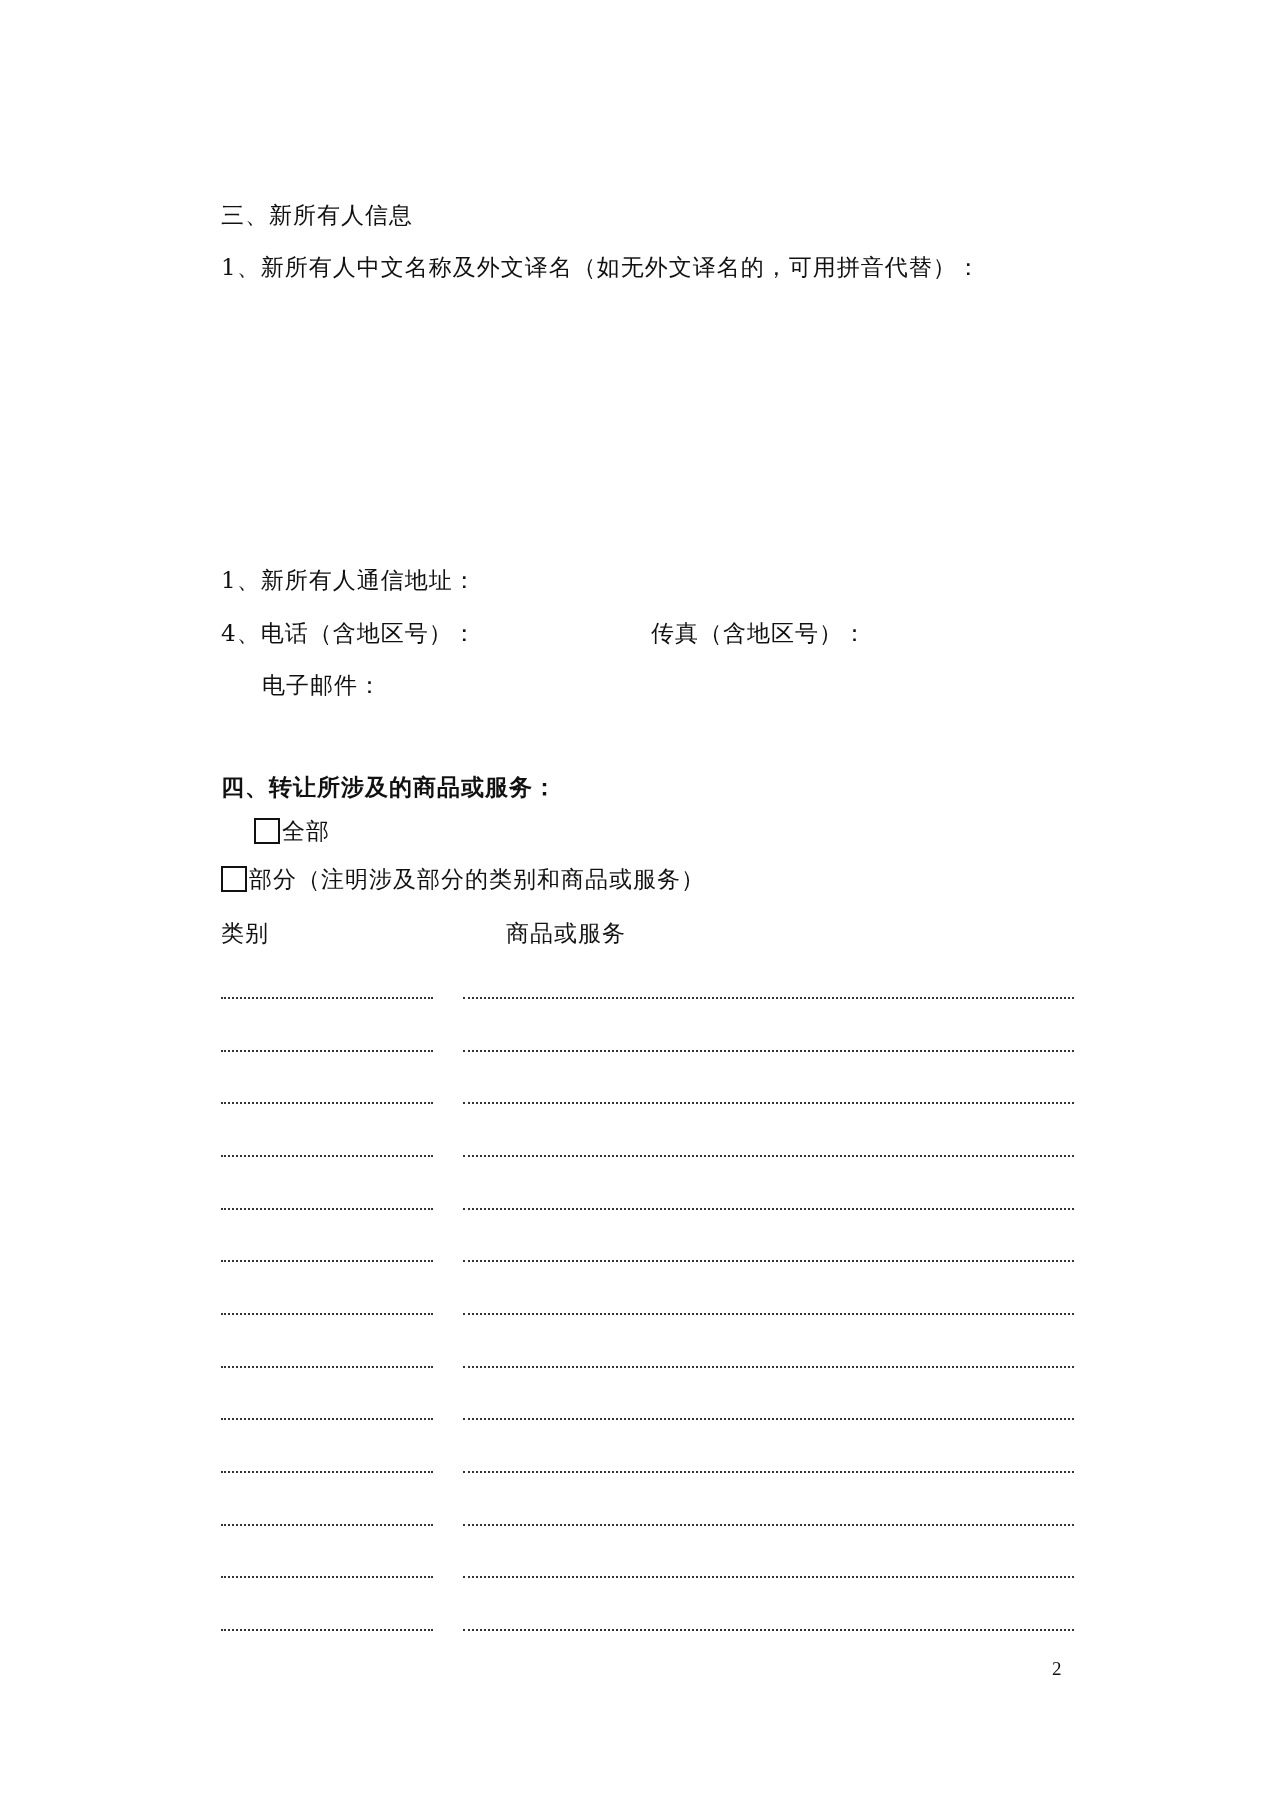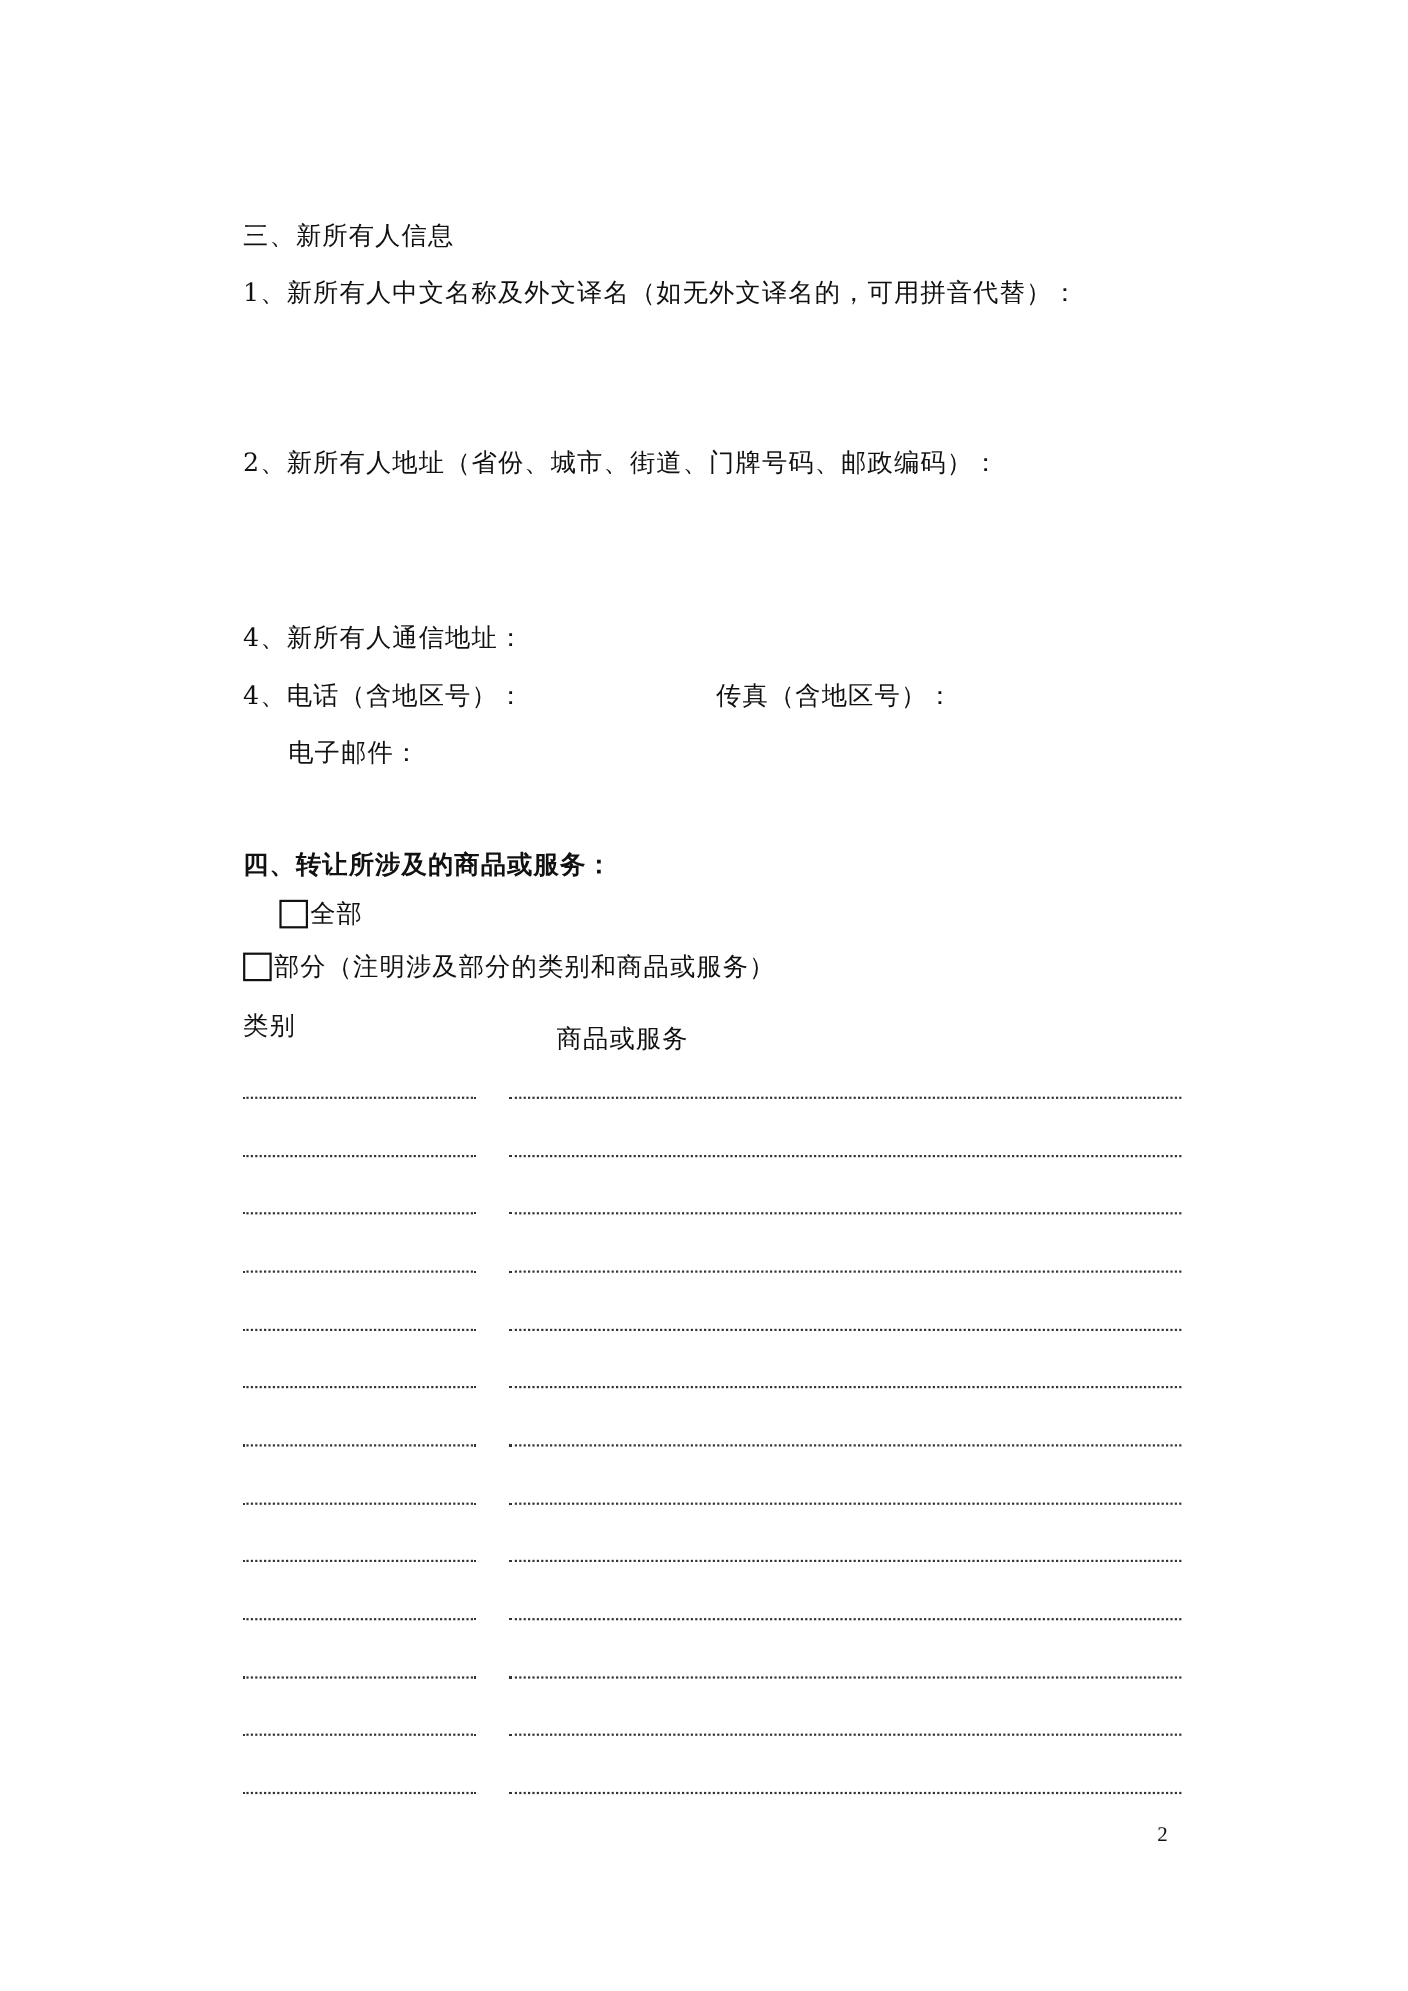--- a/index.html
+++ b/index.html
@@ -71,40 +71,39 @@
       font-family: "Liberation Serif", serif;
     }
   </style>
 </head>
 <body>
 
 <div class="page">
 
   <div class="line" style="top:200px;">三、新所有人信息</div>
   <div class="line" style="top:252px;text-align:right;">1、新所有人中文名称及外文译名（如无外文译名的，可用拼音代替）：</div>
-  <div class="line" style="top:406px;">2、新所有人地址（省份、城市、街道、门牌号码、邮政编码）：</div>
-  <div class="line" style="top:565px;">4、新所有人通信地址：</div>
+  <div class="line" style="top:565px;">1、新所有人通信地址：</div>
   <div class="line" style="top:618px;">4、电话（含地区号）：</div>
   <div class="abs" style="left:651px; top:618px;">传真（含地区号）：</div>
   <div class="abs" style="left:262px; top:670px;">电子邮件：</div>
 
   <div class="line" style="top:772px;font-weight:bold;">四、转让所涉及的商品或服务：</div>
 
   <div class="checkbox-row" style="top:816px;padding-left:33px;">
     <span class="checkbox"></span>
     <span>全部</span>
   </div>
 
   <div class="checkbox-row" style="top:864px;">
     <span class="checkbox"></span>
     <span>部分（注明涉及部分的类别和商品或服务）</span>
   </div>
 
   <div class="line" style="top:918px;">类别</div>
-  <div class="abs" style="left:506px; top:918px;margin-top:12px;">商品或服务</div>
+  <div class="abs" style="left:506px; top:918px;">商品或服务</div>
 
   <div>
     <div class="dots-left" style="top:997px;"></div>
     <div class="dots-right" style="top:997px;"></div>
 
     <div class="dots-left" style="top:1050px;"></div>
     <div class="dots-right" style="top:1050px;"></div>
 
     <div class="dots-left" style="top:1102px;"></div>
     <div class="dots-right" style="top:1102px;"></div>

